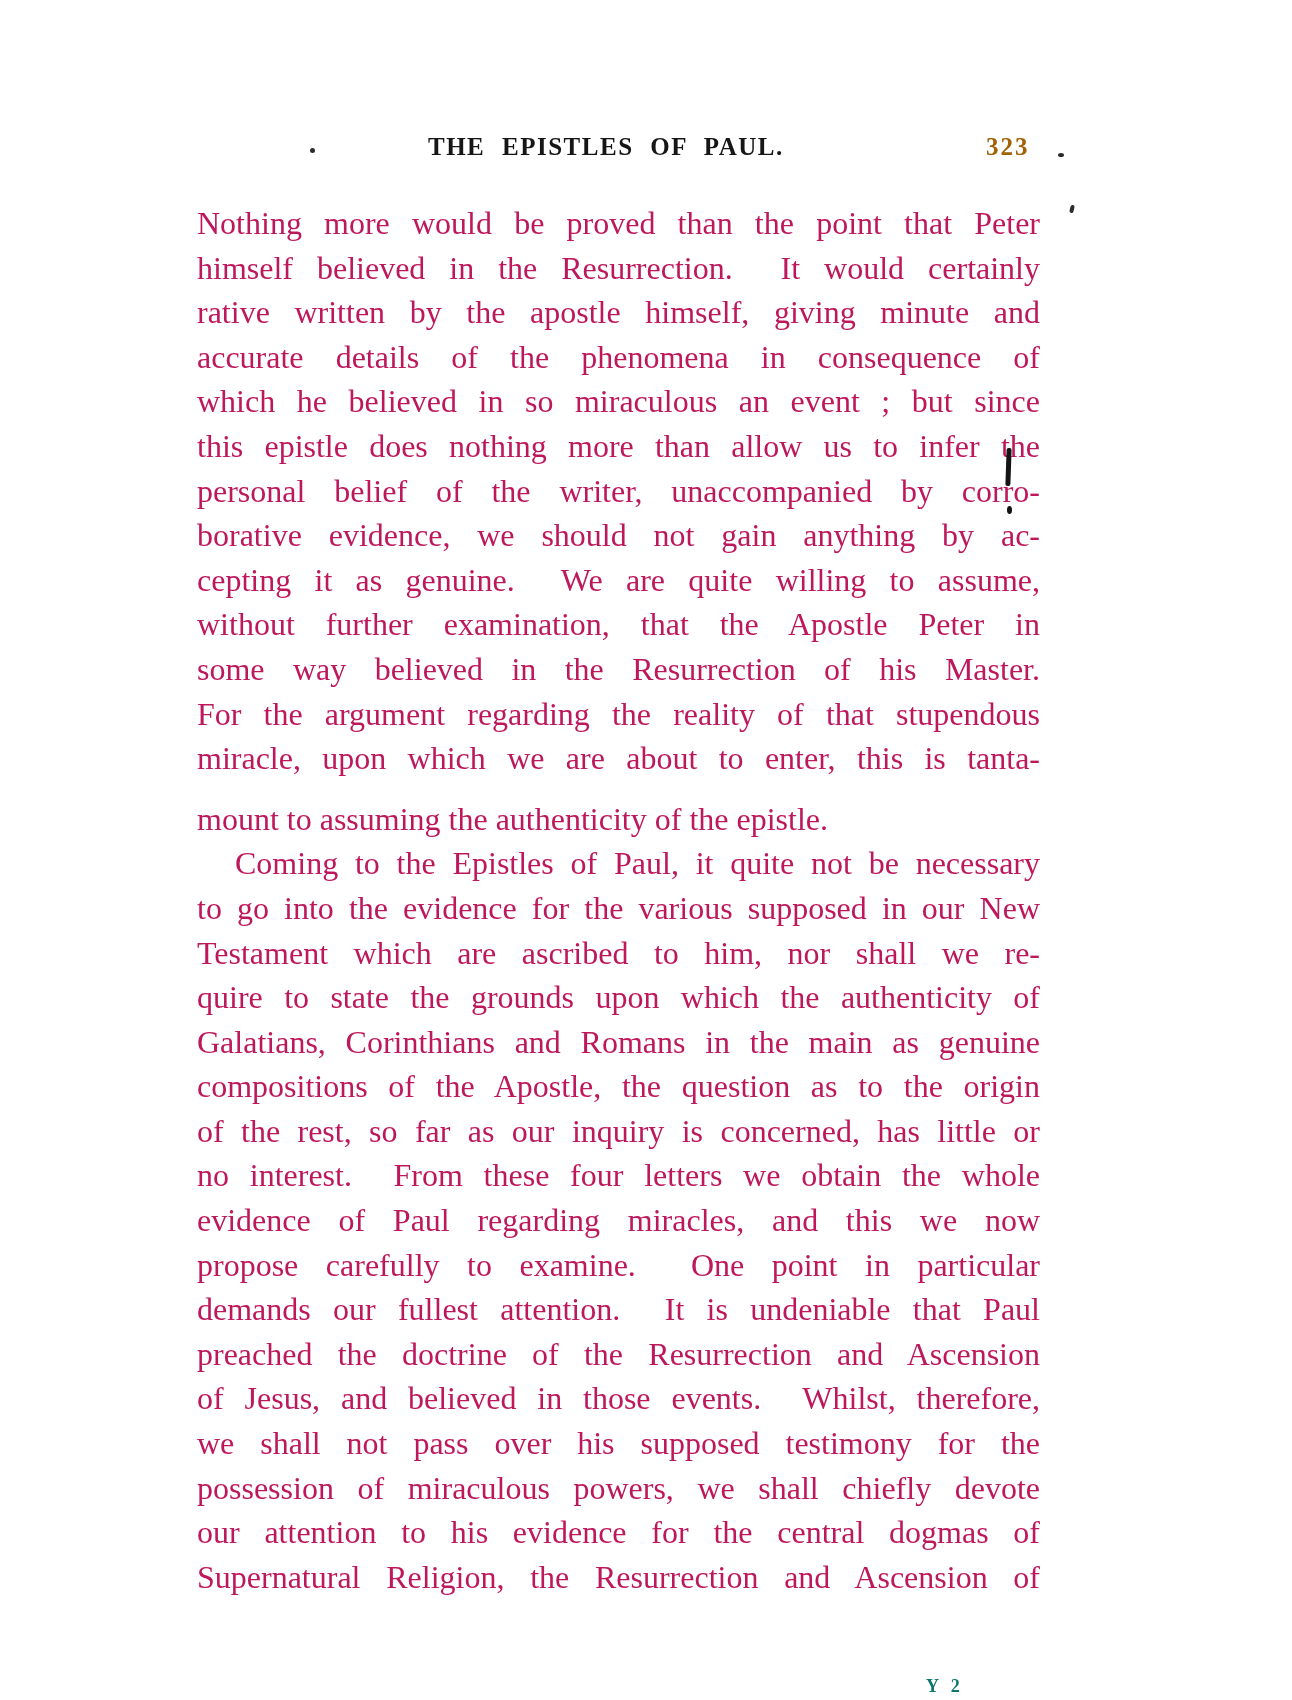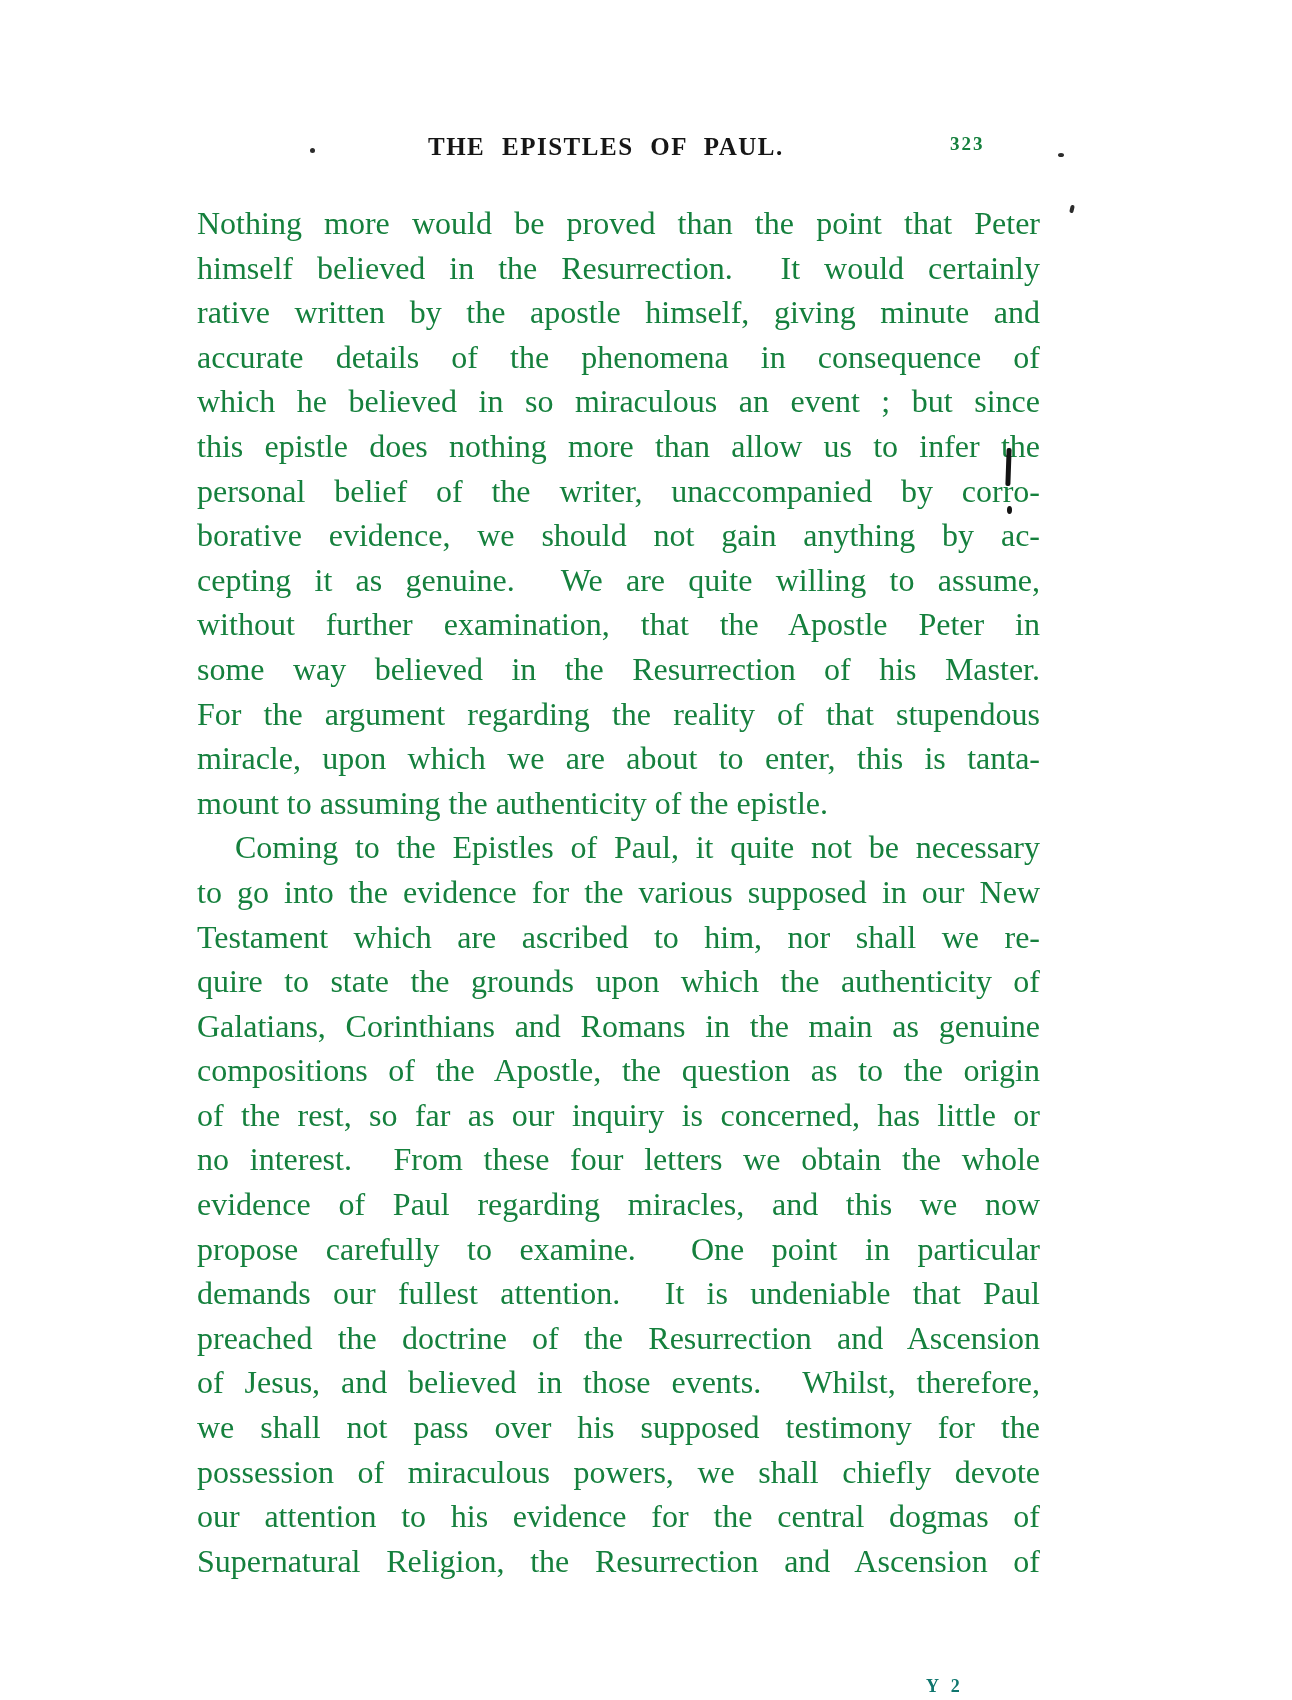--- a/index.html
+++ b/index.html
@@ -11,34 +11,34 @@
     font-family:"Liberation Serif","DejaVu Serif",serif;
     color:#1b1b1b;
   }
   .head-title{
     position:absolute;left:428px;top:134px;
     font-size:25px;font-weight:bold;
     letter-spacing:1.5px;word-spacing:9px;
     line-height:1;color:#161616;white-space:pre;text-align:right;
   }
   .page-num{
-    position:absolute;left:950px;top:134px;
-    font-size:19px;font-weight:bold;
-    letter-spacing:2px;line-height:1;color:#15803d;
+    position:absolute;left:986px;top:134px;
+    font-size:25px;font-weight:bold;
+    letter-spacing:2px;line-height:1;color:#a16207;
   }
   .body-text{
     position:absolute;left:197px;top:201px;width:843px;
   }
   .line{
     font-size:32px;line-height:44.6px;
     text-align:justify;text-align-last:justify;
     white-space:pre-wrap;
-    color:#15803d;
+    color:#be185d;
   }
-  .line.no-just{text-align-last:left;}
+  .line.no-just{text-align-last:left;margin-top:16px;}
   .line.indent{text-indent:38px;}
   .sig{
     position:absolute;left:926px;top:1677px;
     font-size:18px;font-weight:bold;letter-spacing:4px;
     line-height:1;color:#0f766e;white-space:pre;
   }
   .speck{position:absolute;background:#2c2c2c;border-radius:50%;}
   .speck-1{left:310px;top:148px;width:5px;height:5px;}
   .speck-2{left:1058px;top:153px;width:6px;height:4px;}
   .speck-3{left:1070px;top:205px;width:4px;height:8px;transform:rotate(14deg);border-radius:2px;}

